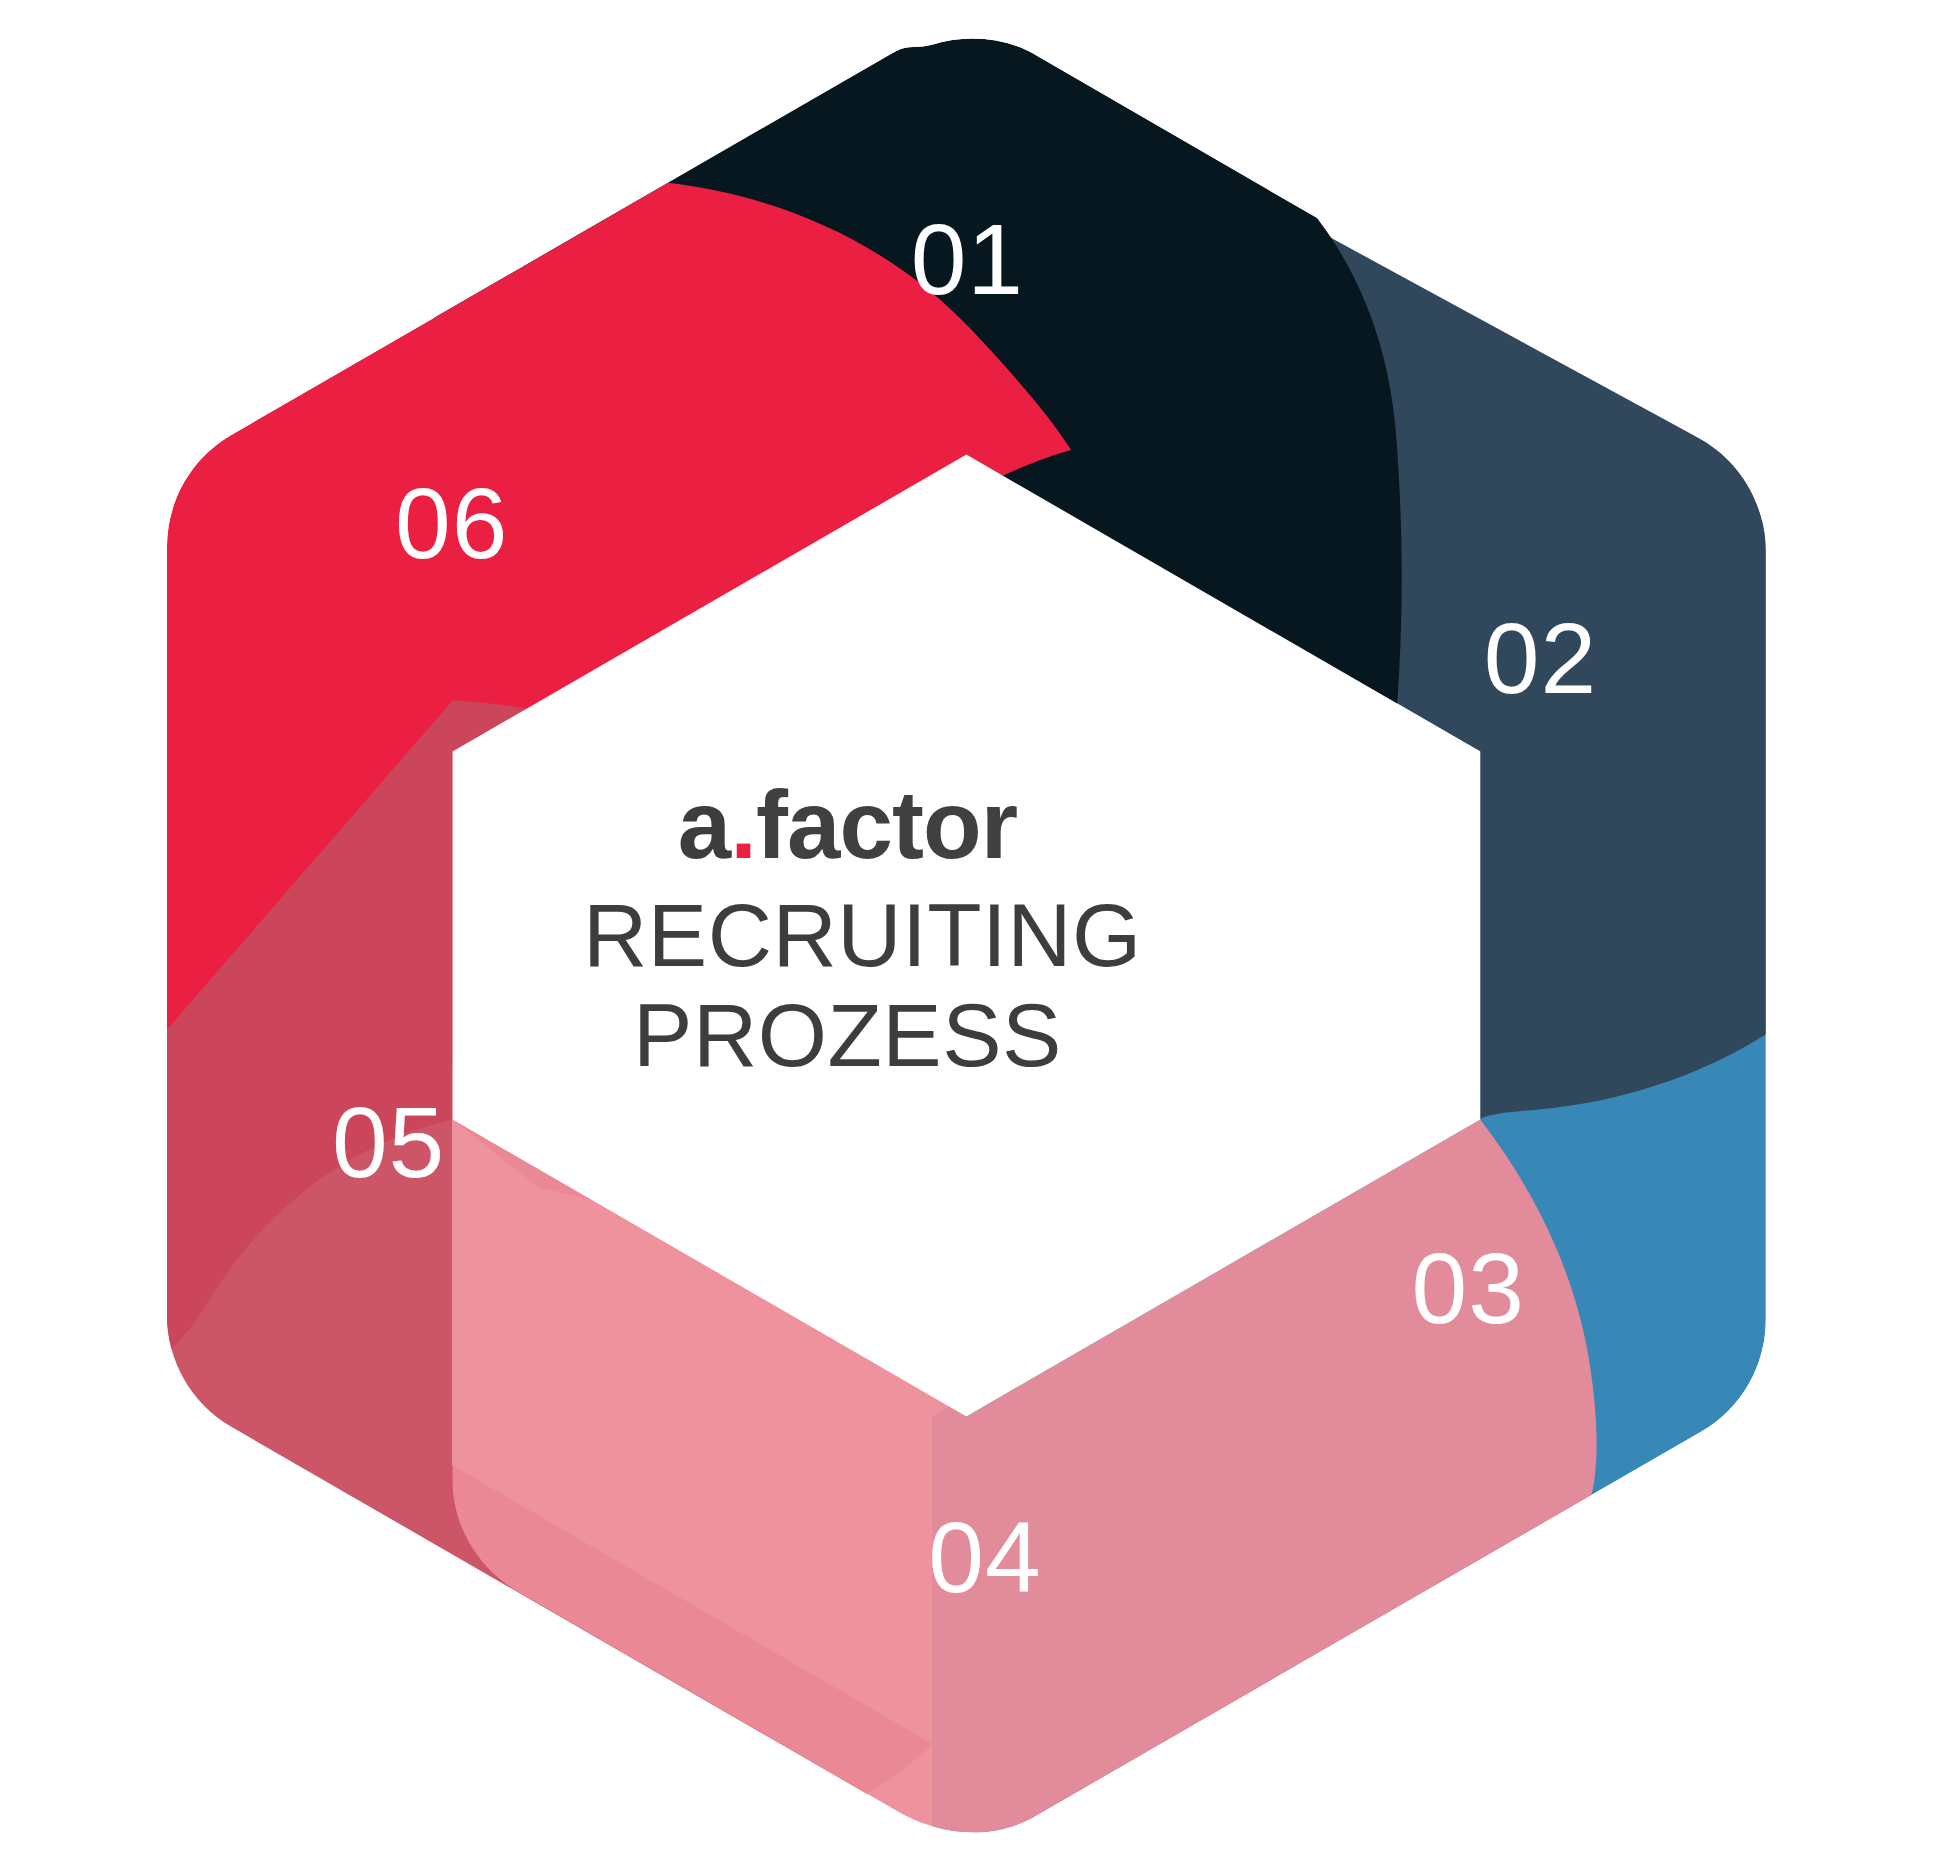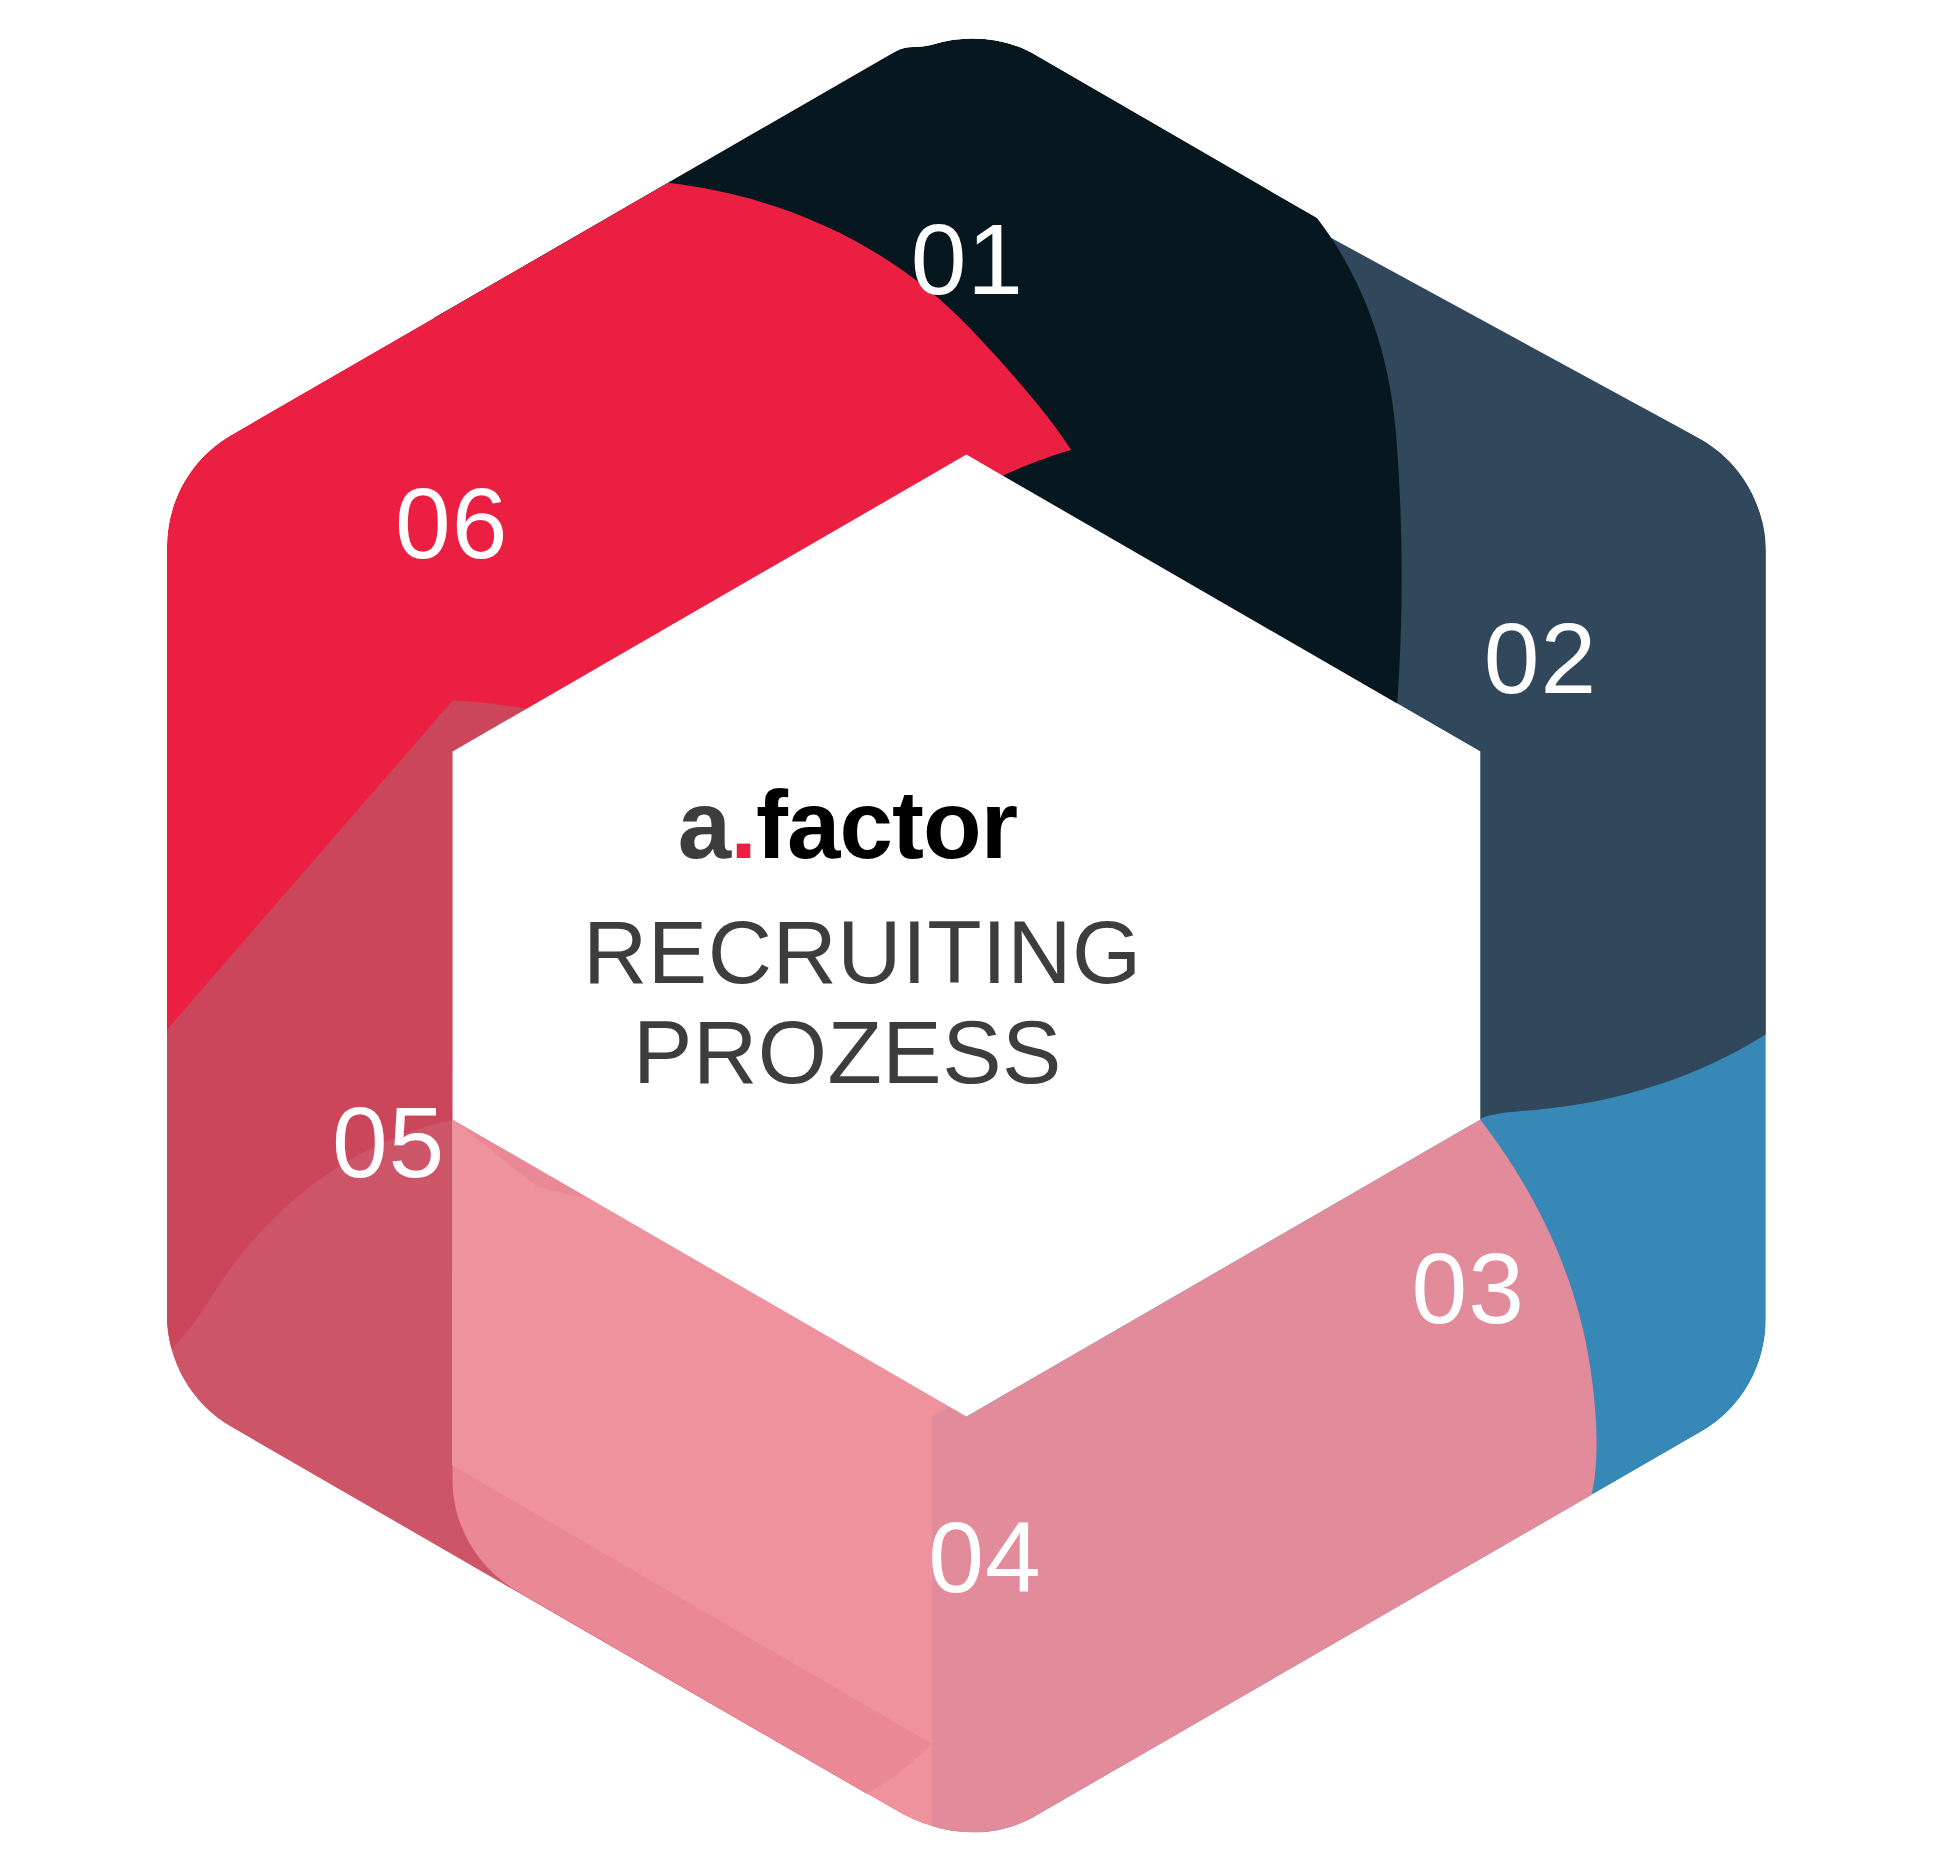--- a/index.html
+++ b/index.html
@@ -65,21 +65,21 @@
   }
   .proc-line {
     font-family: "Liberation Sans", sans-serif;
     font-size: 89px;
     font-weight: 400;
     color: #3d3d3d;
     line-height: 1.12;
     letter-spacing: 0.5px;
     white-space: nowrap;
   }
-  .proc-line.l1 { margin-top: 30px; }
+  .proc-line.l1 { margin-top: 13px; }
 </style>
 </head>
 <body>
 
 <div id="stage">
 
   <div id="hexwrap">
     <svg id="hexsvg" viewBox="0 0 2109 2017" xmlns="http://www.w3.org/2000/svg">
       <defs>
 
@@ -208,19 +208,19 @@
       <text class="seg-num" x="1043" y="288" fill="#ffffff">01</text>
       <text class="seg-num" x="1661" y="718" fill="#ffffff">02</text>
       <text class="seg-num" x="1583" y="1398" fill="#ffffff">03</text>
       <text class="seg-num" x="1062" y="1688" fill="#ffffff">04</text>
       <text class="seg-num" x="419" y="1240" fill="#ffffff">05</text>
       <text class="seg-num" x="487" y="573" fill="#ffffff">06</text>
     </svg>
   </div>
 
   <div id="center-text">
-    <div class="brand"><span style="color: rgb(61, 61, 61);">a</span><span class="dot" style="color: rgb(235, 31, 65);">.</span><span style="color: #000000;">factor</span></div>
+    <div class="brand"><span style="color: rgb(61, 61, 61);">a</span><span class="dot" style="color: rgb(235, 31, 65);">.</span><span style="color: #404040;">factor</span></div>
     <div class="proc-line l1">RECRUITING</div>
     <div class="proc-line">PROZESS</div>
   </div>
 
 </div>
 
 
 </body></html>

